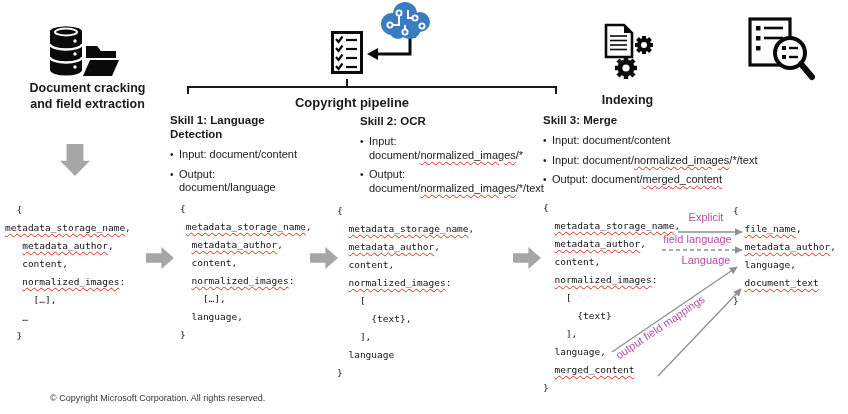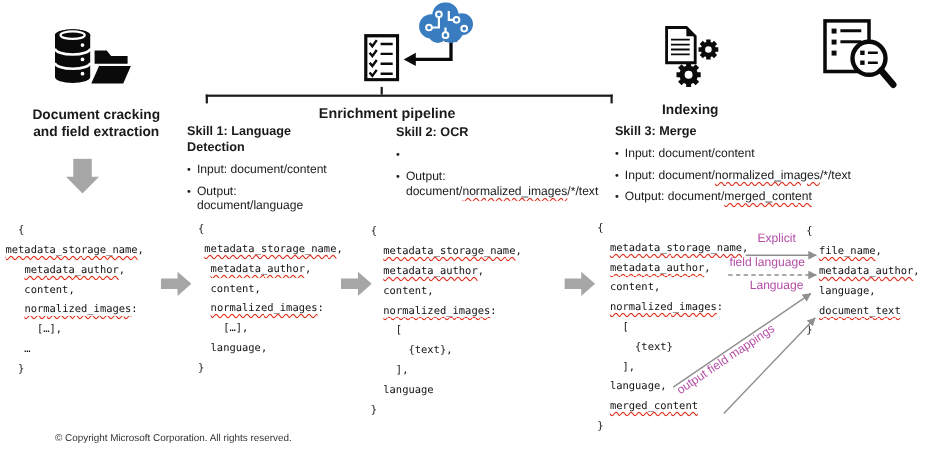--- a/index.html
+++ b/index.html
@@ -137,28 +137,28 @@
       <rect x="8" y="29" width="4.5" height="4.5" fill="#0a0a0a"></rect>
     </g>
     <circle cx="42" cy="36" r="15" fill="#fff" stroke="#0a0a0a" stroke-width="4"></circle>
     <rect x="34" y="29" width="4" height="4" fill="#0a0a0a"></rect>
       <line x1="41" y1="31" x2="50" y2="31" stroke="#0a0a0a" stroke-width="2.4"></line>
     <rect x="34" y="38" width="4" height="4" fill="#0a0a0a"></rect>
       <line x1="41" y1="40" x2="50" y2="40" stroke="#0a0a0a" stroke-width="2.4"></line>
     <line x1="53" y1="47" x2="64" y2="60" stroke="#0a0a0a" stroke-width="6" stroke-linecap="round"></line>
   </svg>
 
-  <div class="abs stage-label" style="left:5px;top:96px;width:165px;">
+  <div class="abs stage-label" style="left:5px;top:80px;width:165px;">
     <div>Document cracking</div>
     <div>and field extraction</div>
   </div>
 
   <div class="abs bracket" style="left:187px;top:86px;width:366px;"></div>
   <div class="abs bracket-tick" style="left:346px;top:79px;"></div>
-  <div class="abs enrich-label" style="left:252px;top:95px;width:200px;">Enrichment pipeline</div>
+  <div class="abs enrich-label" style="left:252px;top:95px;width:200px;">Copyright pipeline</div>
 
   <div class="abs stage-label" style="left:585px;top:92px;width:85px;">Indexing</div>
 
   <div class="abs block-arrow arrow-down" style="left:60px;top:144px;width:30px;height:32px;"></div>
   <div class="abs block-arrow arrow-right" style="left:146px;top:247px;width:28px;height:22px;"></div>
   <div class="abs block-arrow arrow-right" style="left:310px;top:247px;width:28px;height:22px;"></div>
   <div class="abs block-arrow arrow-right" style="left:513px;top:247px;width:28px;height:22px;"></div>
 
   <div class="abs skill" style="left:170px;top:113px;width:150px;">
       <div class="skill-title">
@@ -179,31 +179,33 @@
         </span>
       </div>
     </div>
   <div class="abs skill" style="left:338px;top:114px;width:200px;margin-left:22px;">
       <div class="skill-title">
         <div>Skill 2: OCR</div>
       </div>
       <div class="bullet">
         <span class="dot">•</span>
         <span class="bullet-body">
+          <span class="bullet-line"><span>Input:</span></span>
+          <span class="bullet-line"><span>document/</span><span class="sq">normalized_images</span><span>/*</span></span>
         </span>
       </div>
       <div class="bullet">
         <span class="dot">•</span>
         <span class="bullet-body">
           <span class="bullet-line"><span>Output:</span></span>
           <span class="bullet-line"><span>document/</span><span class="sq">normalized_images</span><span>/*/text</span></span>
         </span>
       </div>
     </div>
-  <div class="abs skill" style="left:543px;top:113px;width:245px;margin-left:16px;">
+  <div class="abs skill" style="left:543px;top:113px;width:245px;">
       <div class="skill-title">
         <div>Skill 3: Merge</div>
       </div>
       <div class="bullet">
         <span class="dot">•</span>
         <span class="bullet-body">
           <span class="bullet-line"><span>Input: document/content</span></span>
         </span>
       </div>
       <div class="bullet">

